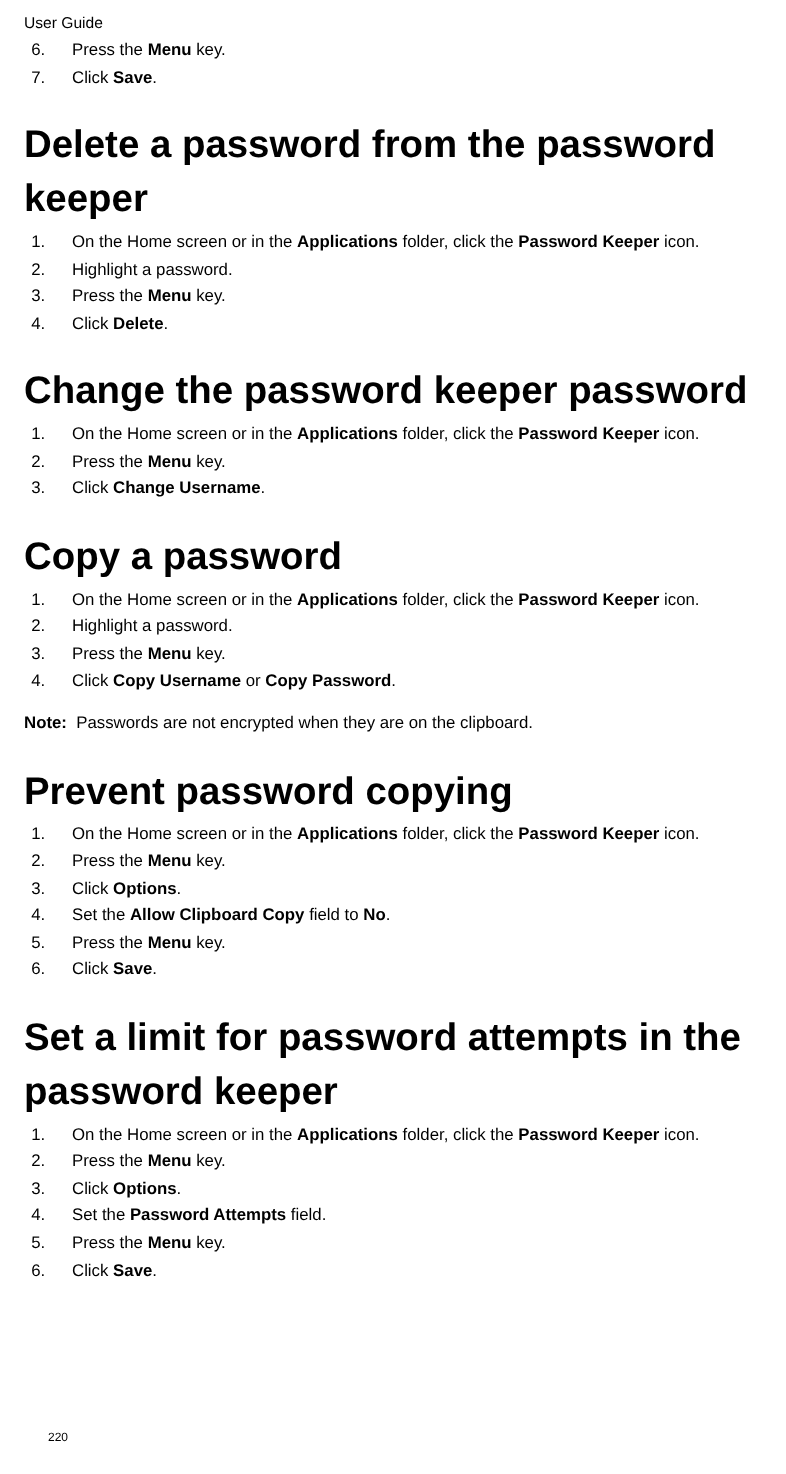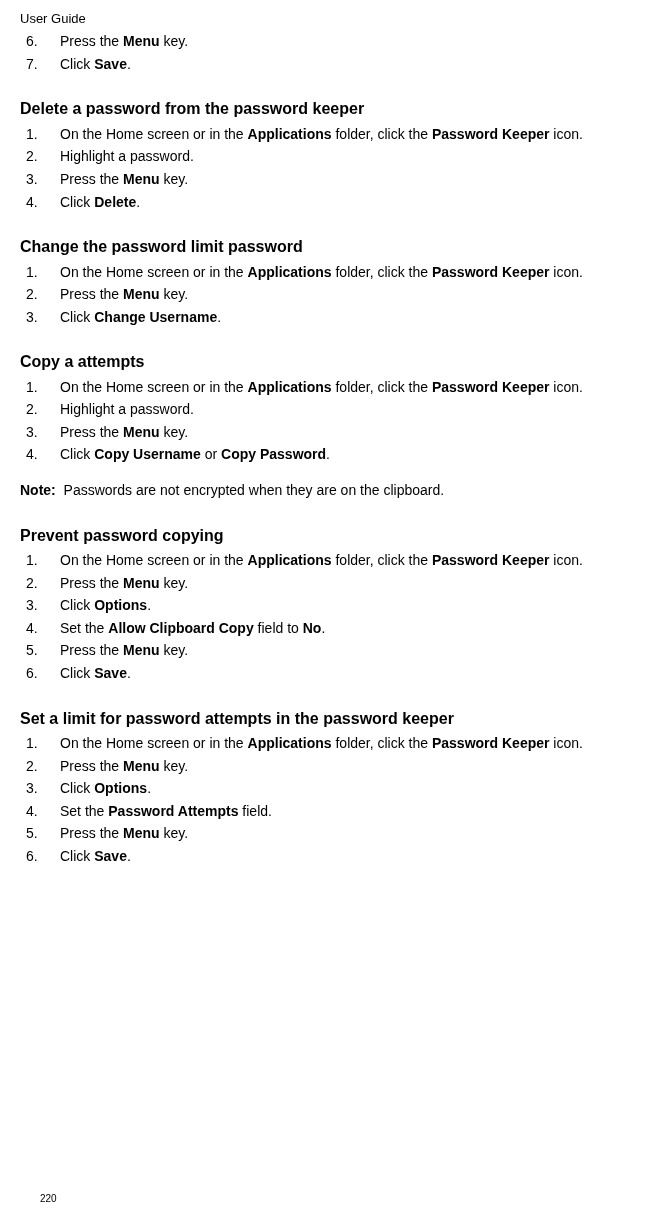--- a/index.html
+++ b/index.html
@@ -9,21 +9,21 @@
       margin: 0;
       padding: 10px 20px;
       width: 655px;
       box-sizing: border-box;
       line-height: 1.4;
     }
     .header {
       font-size: 13px;
     }
     h2 {
-      font-size: 16px;
+      font-size: 32px;
       font-weight: bold;
       margin: 24px 0 4px 0;
     }
     ol {
       margin: 4px 0 16px 0;
       padding-left: 0;
       list-style: none;
     }
     ol li {
       display: flex;
@@ -81,36 +81,36 @@
         </li>
         <li>
           <span class="num">3.</span>
           <span class="step-text">Press the <b>Menu</b> key.</span>
         </li>
         <li>
           <span class="num">4.</span>
           <span class="step-text">Click <b>Delete</b>.</span>
         </li>
       </ol>
-      <h2>Change the password limit password</h2>
+      <h2>Change the password keeper password</h2>
       <ol>
         <li>
           <span class="num">1.</span>
           <span class="step-text">On the Home screen or in the <b>Applications</b> folder, click the <b>Password Keeper</b> icon.</span>
         </li>
         <li>
           <span class="num">2.</span>
           <span class="step-text">Press the <b>Menu</b> key.</span>
         </li>
         <li>
           <span class="num">3.</span>
           <span class="step-text">Click <b>Change Username</b>.</span>
         </li>
       </ol>
-      <h2>Copy a attempts</h2>
+      <h2>Copy a password</h2>
       <ol>
         <li>
           <span class="num">1.</span>
           <span class="step-text">On the Home screen or in the <b>Applications</b> folder, click the <b>Password Keeper</b> icon.</span>
         </li>
         <li>
           <span class="num">2.</span>
           <span class="step-text">Highlight a password.</span>
         </li>
         <li>

